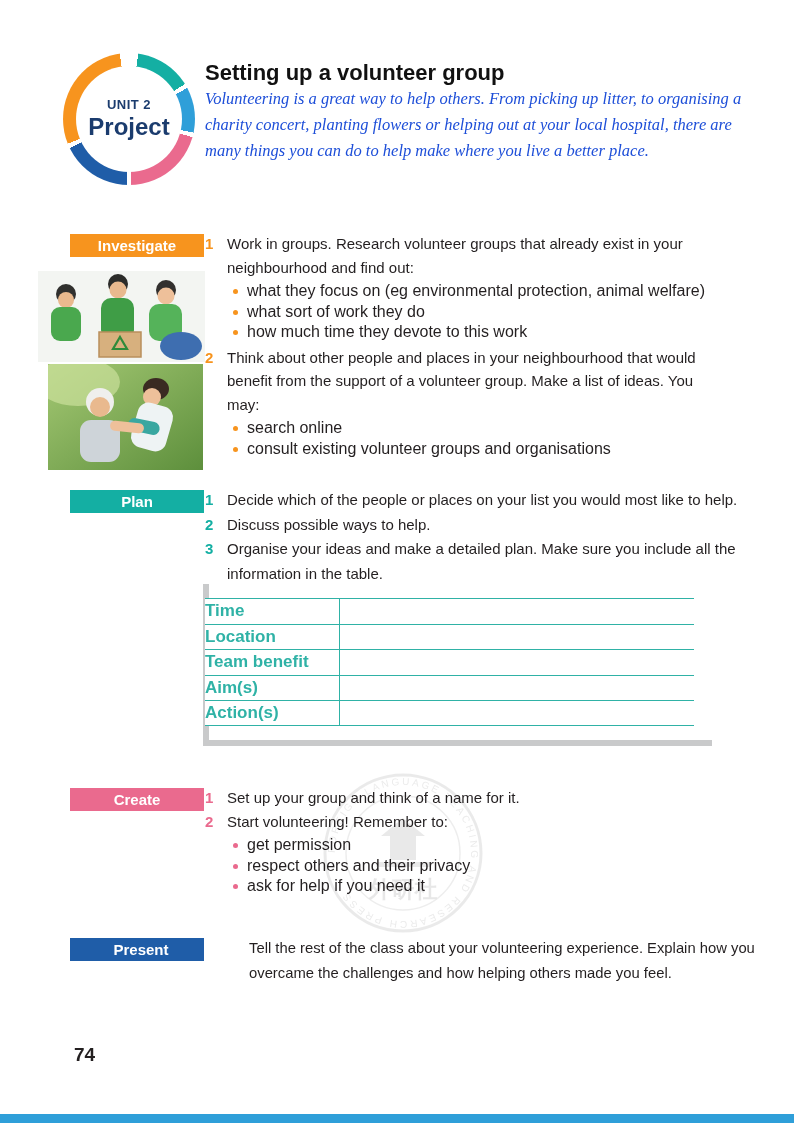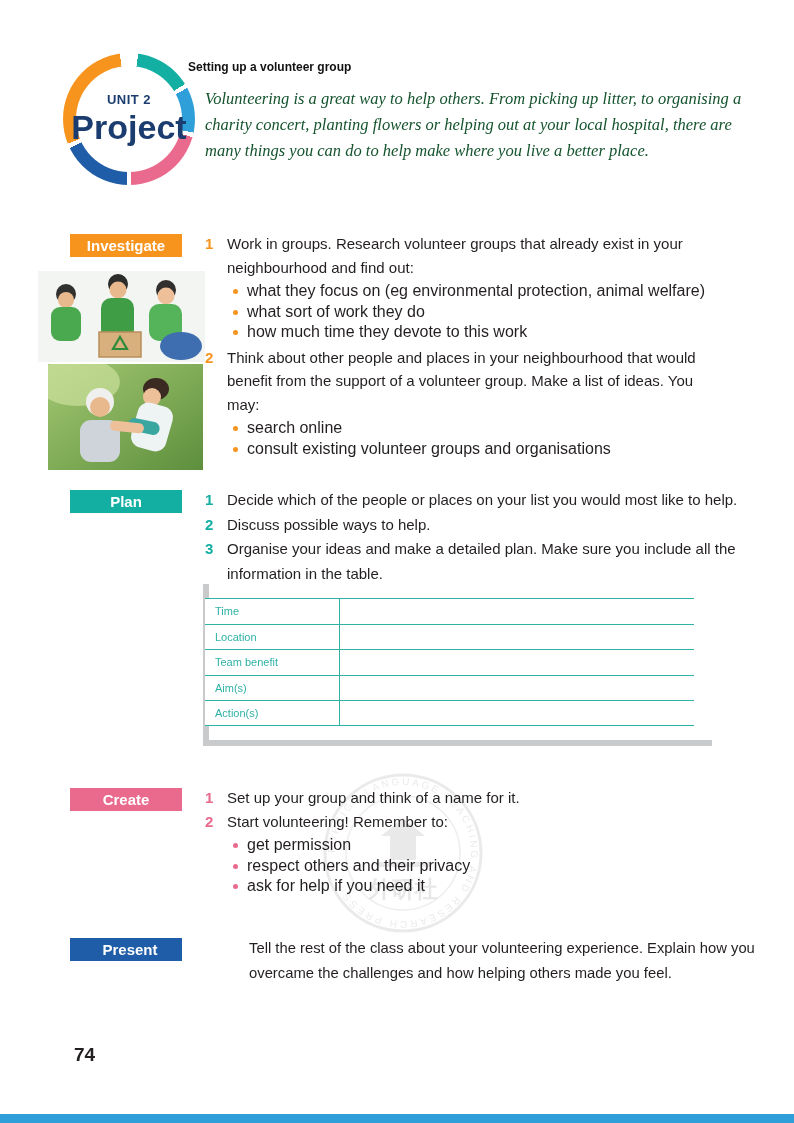--- a/index.html
+++ b/index.html
@@ -18,29 +18,29 @@
   
   .badge{position:absolute; left:63px; top:53px; width:132px; height:132px;}
   .ring{position:absolute; inset:0; border-radius:50%;
     background:conic-gradient(#fff 0 8deg, var(--teal) 8deg 58deg, #fff 58deg 62deg,
       var(--bar-blue) 62deg 102deg, #fff 102deg 106deg, var(--pink) 106deg 178deg,
       #fff 178deg 182deg, var(--section-blue) 182deg 244deg, #fff 244deg 248deg,
       var(--orange) 248deg 352deg, #fff 352deg 360deg);}
   .ring::after{content:""; position:absolute; inset:13px; background:#fff; border-radius:50%;}
   .badge-inner{position:absolute; inset:0; display:flex; flex-direction:column; align-items:center; justify-content:center; z-index:1;}
   .unit-label{font-size:13px; font-weight:bold; color:var(--navy); letter-spacing:.5px; margin-bottom:1px;}
-  .project-label{font-size:34px; font-weight:bold; color:var(--navy);}
-
-  
-  .page-title{position:absolute; left:188px; top:60px; font-size:12px; font-weight:bold; color:#111;}
+  .project-label{font-size:24px; font-weight:bold; color:var(--navy);}
+
+  
+  .page-title{position:absolute; left:205px; top:60px; font-size:22px; font-weight:bold; color:#111;}
   .intro{position:absolute; left:205px; top:86px; width:554px; font-family:"Liberation Serif", serif;
-    font-style:italic; font-size:16.5px; line-height:26px; color:#14532d;}
-
-  
-  .section-label{position:absolute; left:70px; width:112px; height:23px; color:#fff;
+    font-style:italic; font-size:16.5px; line-height:26px; color:#1d4ed8;}
+
+  
+  .section-label{position:absolute; left:70px; width:134px; height:23px; color:#fff;
     font-size:15px; font-weight:bold; text-align:center; line-height:23px;}
   .label-investigate{top:234px; background:var(--orange);}
   .label-plan{top:490px; background:var(--teal);}
   .label-create{top:788px; background:var(--pink);}
   .label-present{top:938px; background:var(--section-blue);padding-left:8px;}
 
   
   .content{position:absolute; left:205px; font-size:15px; line-height:23.5px; color:var(--text); z-index:1;}
   .c-inv{top:232px; width:522px;}
   .c-plan{top:488px; width:545px; line-height:24.5px;}
@@ -65,22 +65,22 @@
   .photo svg{display:block; width:100%; height:100%;}
   .photo1{left:38px; top:271px; width:167px; height:91px;}
   .photo2{left:48px; top:364px; width:155px; height:106px;}
 
   
   .shadow-v{position:absolute; left:203px; top:584px; width:6px; height:162px; background:var(--shadow-gray);}
   .shadow-h{position:absolute; left:203px; top:740px; width:509px; height:6px; background:var(--shadow-gray);}
   .plan-table{position:absolute; left:205px; top:598px; width:489px; z-index:1; background:#fff;}
   .t-row{display:flex; height:25.6px; border-top:1.5px solid var(--table-line);}
   .t-row:last-child{border-bottom:1.5px solid var(--table-line);}
-  .t-label{flex:0 0 135px; display:flex; align-items:center; padding-left:10px; color:var(--table-line);
-    font-size:11px; font-weight:normal; border-right:1.5px solid var(--table-line);}
+  .t-label{flex:0 0 135px; display:flex; align-items:center; padding-left:0; color:var(--table-line);
+    font-size:17px; font-weight:bold; border-right:1.5px solid var(--table-line);}
   .t-blank{flex:1;}
 
   
   .present-text{width:100%;margin-left:44px;}
 
   
   .page-number{position:absolute; left:74px; top:1044px; font-size:19px; font-weight:bold;}
   .bottom-bar{position:absolute; left:0; bottom:0; width:100%; height:9px; background:var(--bar-blue);}
 </style>
 </head>

